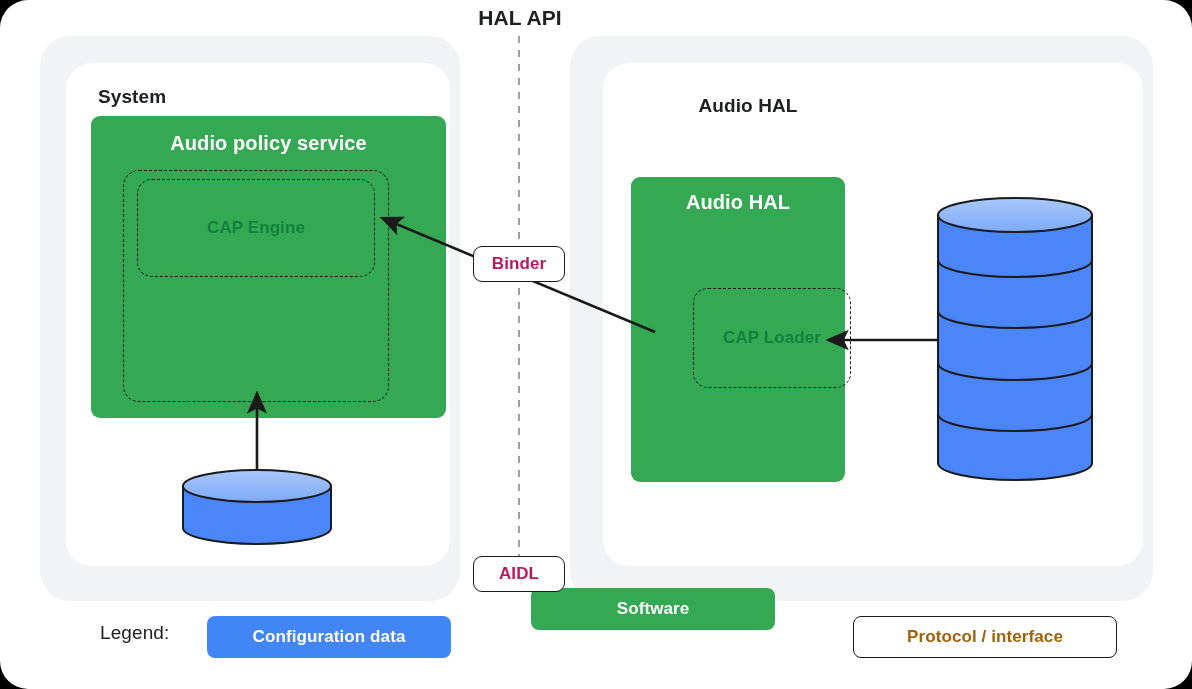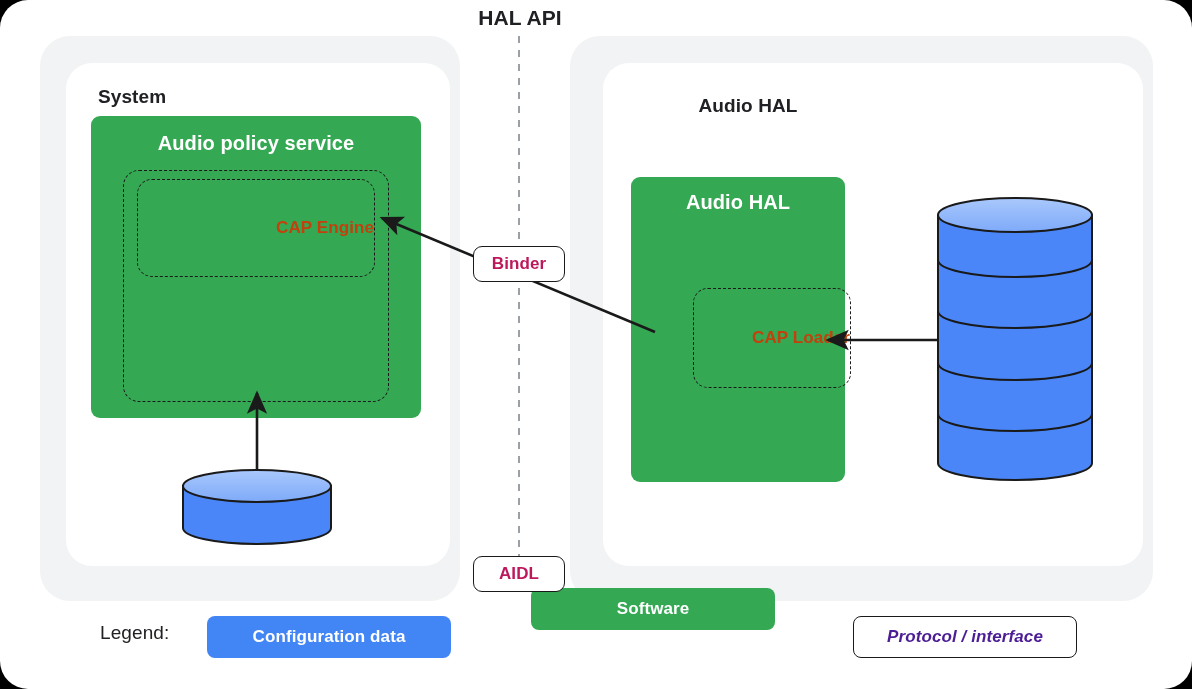--- a/index.html
+++ b/index.html
@@ -64,21 +64,21 @@
   }
   #left-panel-title  { left: 98px; top: 86px; }
   #right-panel-title { left: 603px; top: 95px; width: 290px; text-align: center; }
 
   
   .green-block {
     position: absolute;
     background: #34a853;
     border-radius: 9px;
   }
-  #aps-block { left: 91px;  top: 116px; width: 330px; height: 302px; }
+  #aps-block { left: 91px;  top: 116px; width: 355px; height: 302px; }
   #hal-block { left: 631px; top: 177px; width: 214px; height: 305px; }
 
   .green-title {
     position: absolute;
     left: 0;
     width: 100%;
     text-align: center;
     font-size: 20px;
     font-weight: bold;
     color: #ffffff;
@@ -102,24 +102,24 @@
   #param-fw-box   { left: 137px; top: 291px; width: 238px; height: 100px; border-radius: 15px; }
   
   #cap-loader-box { left: 693px; top: 288px; width: 158px; height: 100px; border-radius: 15px; }
 
   .dashed-label {
     position: absolute;
     left: 0;
     top: 50%;
     transform: translateY(-50%);
     width: 100%;
-    text-align: right;
-    font-size: 17px;
-    font-weight: bold;
-    color: #c2410c;
+    text-align: center;
+    font-size: 17px;
+    font-weight: bold;
+    color: #15803d;
     letter-spacing: 0.1px;
   }
 
   
   .protocol-pill {
     position: absolute;
     background: #ffffff;
     border: 1.6px solid #1a1a1a;
     border-radius: 9px;
     box-sizing: border-box;
@@ -152,21 +152,21 @@
     align-items: center;
     justify-content: center;
     font-size: 17px;
     font-weight: bold;
     letter-spacing: 0.1px;
     height: 42px;
     text-align: right;
   }
   #legend-config   { left: 207px; top: 616px; width: 244px; background: #4285f4; color: #ffffff; }
   #legend-software { left: 531px; top: 588px; width: 244px; background: #34a853; color: #ffffff; }
-  #legend-protocol { left: 853px; top: 616px; width: 224px; background: #ffffff; color: #4c1d95; border: 1.6px solid #1a1a1a; font-style: italic; }
+  #legend-protocol { left: 853px; top: 616px; width: 264px; background: #ffffff; color: #a16207; border: 1.6px solid #1a1a1a; }
 
   
   #overlay {
     position: absolute;
     left: 0;
     top: 0;
     width: 1192px;
     height: 689px;
     pointer-events: none;
     z-index: 5;

